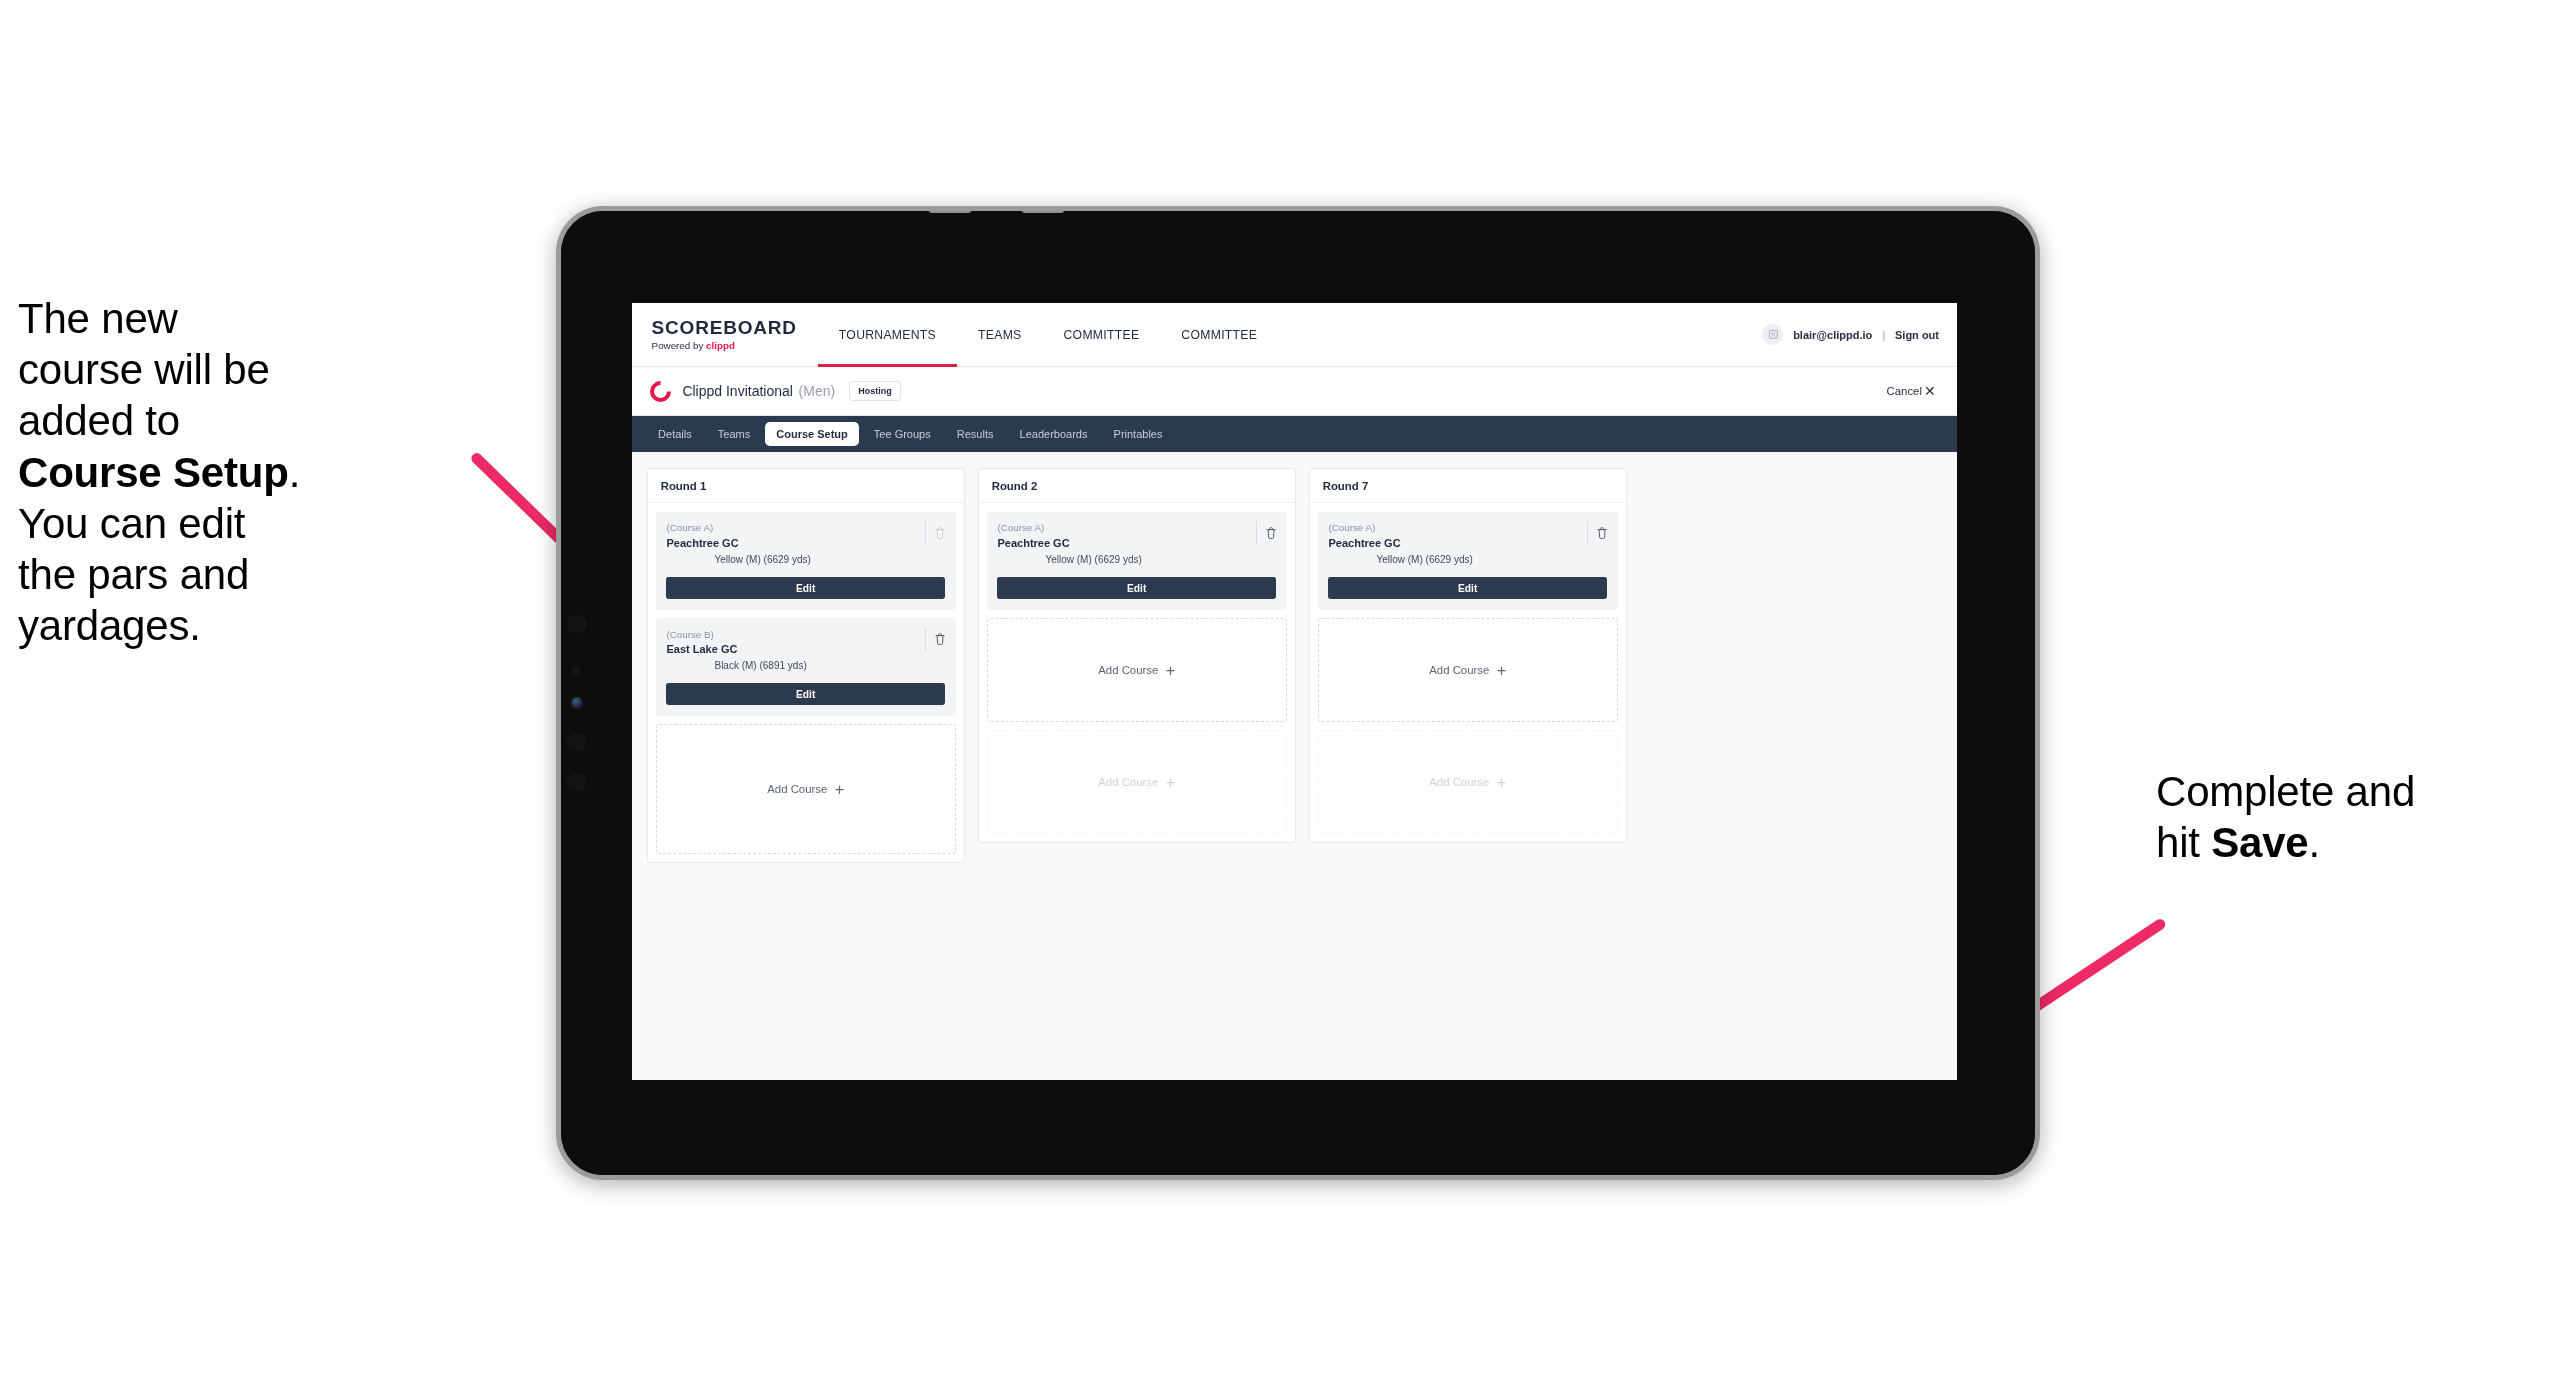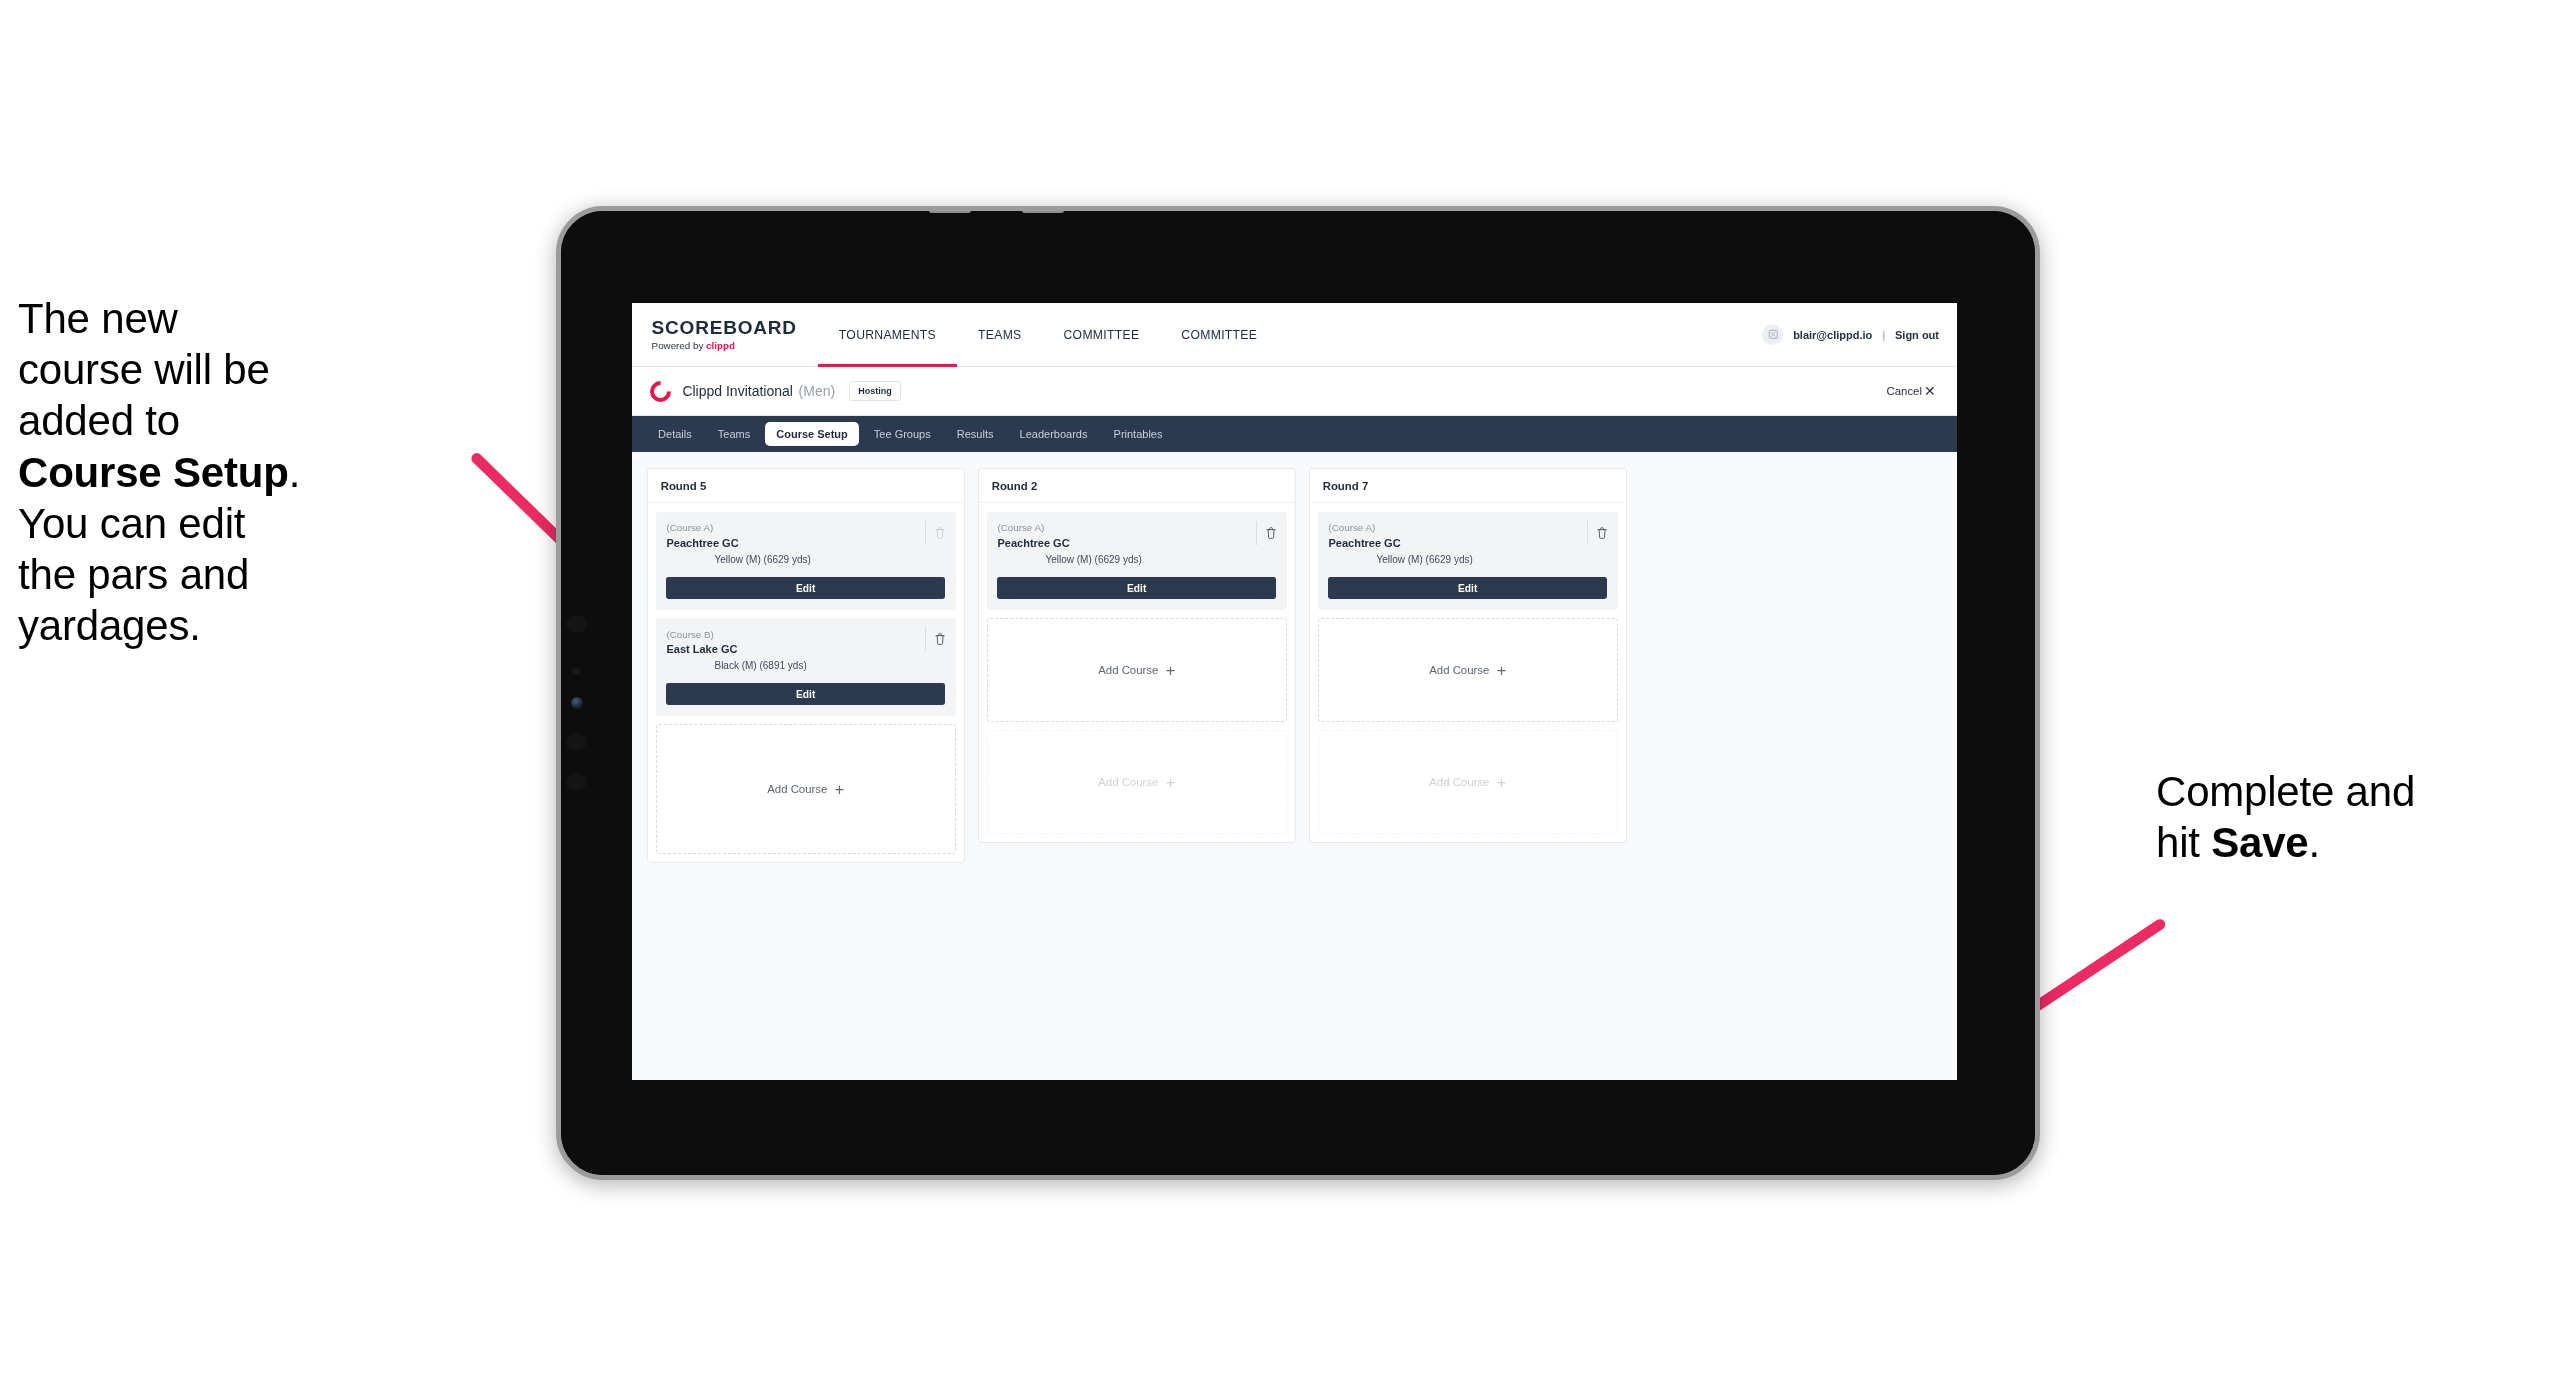--- a/index.html
+++ b/index.html
@@ -279,21 +279,21 @@
       <div class="tab"><span>Teams</span></div>
       <div class="tab active"><span>Course Setup</span></div>
       <div class="tab"><span>Tee Groups</span></div>
       <div class="tab"><span>Results</span></div>
       <div class="tab"><span>Leaderboards</span></div>
       <div class="tab"><span>Printables</span></div>
     </div>
 
     <div id="board">
         <div class="round-col">
-    <div class="round-head">Round 5</div>
+    <div class="round-head">Round 1</div>
     <div class="round-body">
             <div class="course-card">
     <div class="cc-tools">
       <div class="cc-divider"></div>
       <span class="trash disabled">
         <svg width="12.2" height="14" viewBox="0 0 16 18" aria-hidden="true">
           <path d="M2.6 4.6h10.8M6.2 4.6V3.1a1 1 0 0 1 1-1h1.6a1 1 0 0 1 1 1v1.5M4.1 4.6l.7 10.3a1.2 1.2 0 0 0 1.2 1.1h4a1.2 1.2 0 0 0 1.2-1.1l.7-10.3" fill="none" stroke="#3b4352" stroke-width="1.2" stroke-linecap="round" stroke-linejoin="round"></path>
         </svg>
       </span>
     </div>

